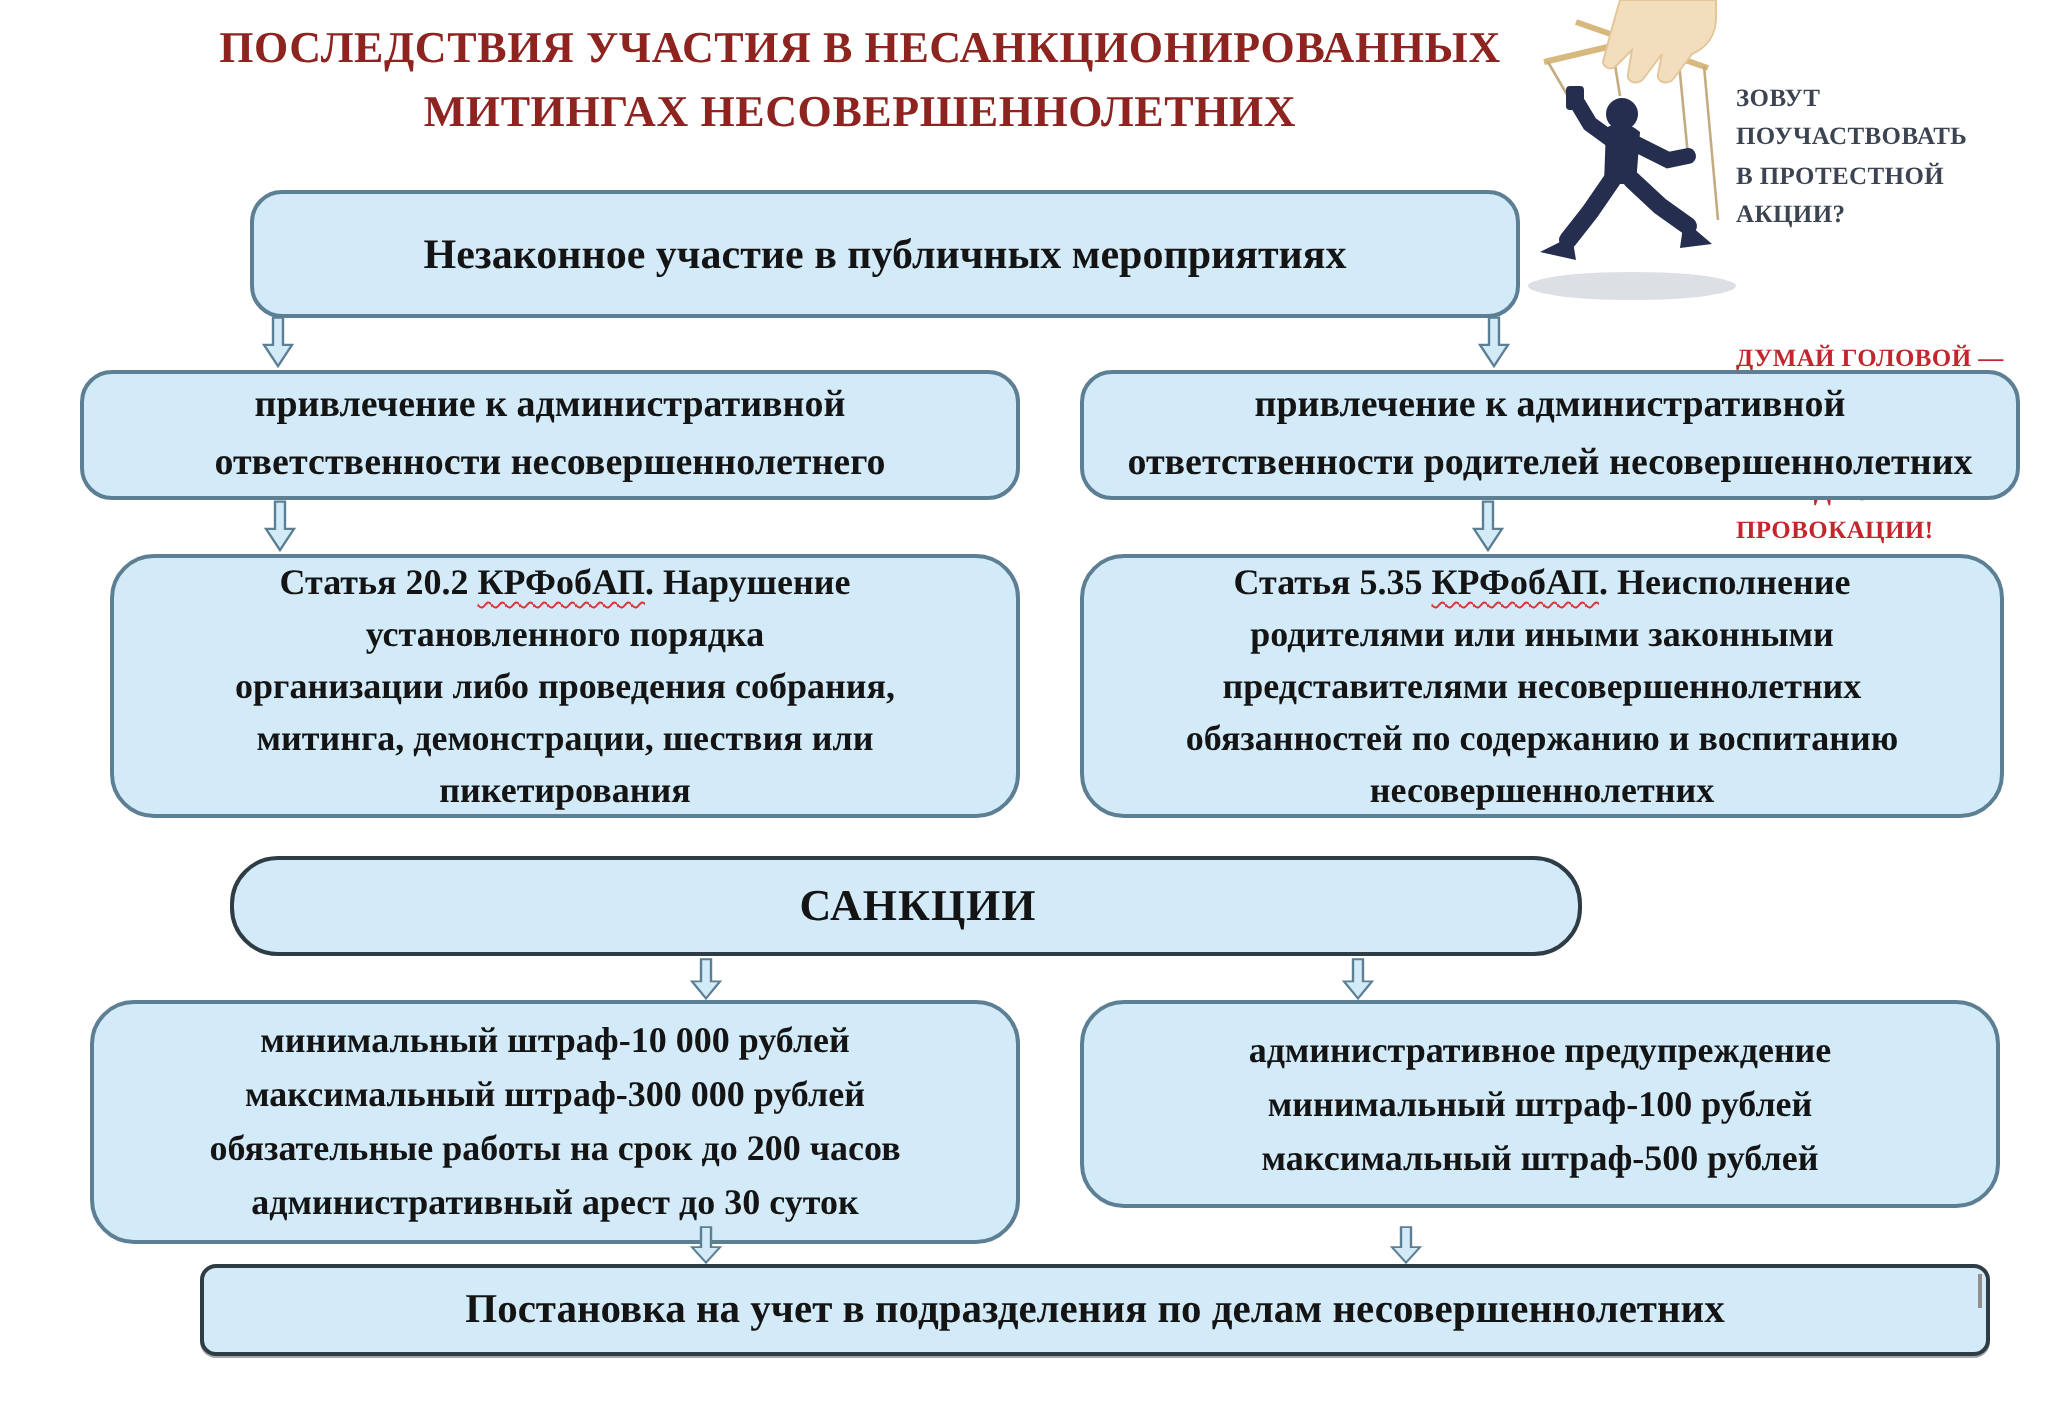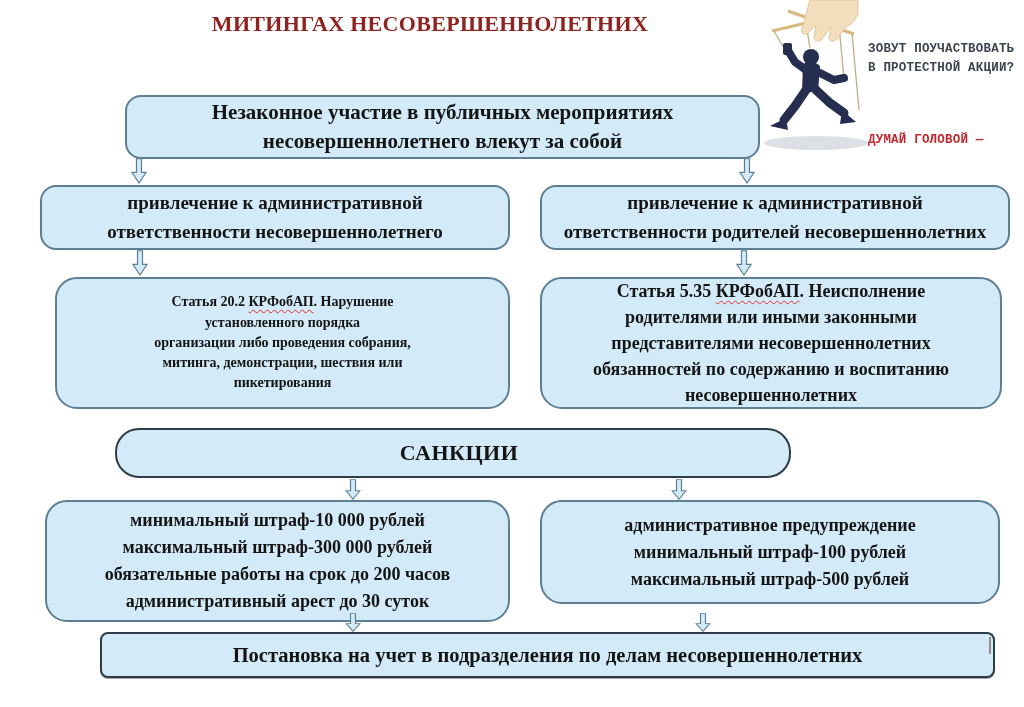--- a/index.html
+++ b/index.html
@@ -17,55 +17,56 @@
   .bx{
     position:absolute;background:#d3eaf8;border:2px solid #5d7f94;
     box-sizing:border-box;display:flex;flex-direction:column;
     justify-content:center;align-items:center;text-align:center;
     font-weight:bold;color:#141414;
   }
   .bx .ln{width:100%;}
   .bx-intro{left:125px;top:95px;width:635px;height:64px;border-radius:16px;font-size:21px;line-height:1.38;}
   .bx-liab-l{left:40px;top:185px;width:470px;height:65px;border-radius:16px;font-size:19px;line-height:1.5;}
   .bx-liab-r{left:540px;top:185px;width:470px;height:65px;border-radius:16px;font-size:19px;line-height:1.5;}
-  .bx-art-l{left:55px;top:277px;width:455px;height:132px;border-radius:22px;font-size:14px;line-height:1.45;}
+  .bx-art-l{left:55px;top:277px;width:455px;height:132px;border-radius:22px;font-size:18px;line-height:1.45;}
   .bx-art-r{left:540px;top:277px;width:462px;height:132px;border-radius:22px;font-size:18px;line-height:1.45;}
   .bx-sanc{left:115px;top:428px;width:676px;height:50px;border-radius:24px;border-color:#2e3d45;font-size:22px;letter-spacing:.5px;padding-left:12px;}
   .bx-fine-l{left:45px;top:500px;width:465px;height:122px;border-radius:22px;font-size:18px;line-height:1.5;}
   .bx-fine-r{left:540px;top:500px;width:460px;height:104px;border-radius:22px;font-size:18px;line-height:1.5;justify-content:flex-start;padding-top:10px;}
   .bx-out{left:100px;top:632px;width:895px;height:46px;border-radius:8px;border-color:#2e3d45;font-size:20.5px;box-shadow:0 1px 0 rgba(0,0,0,.35);}
   .law{
     text-decoration-line:underline;text-decoration-style:wavy;
     text-decoration-color:#e03030;text-decoration-thickness:1px;
     text-underline-offset:3px;
   }
   
   .arrow{position:absolute;width:16px;}
   .arrow svg{display:block;width:100%;height:100%;}
   
   .warning{
     position:absolute;left:868px;top:40px;width:156px;
-    font-family:Liberation Mono, monospace;font-weight:bold;
+    font-family:Liberation Serif, serif;font-weight:bold;
     font-size:12.5px;line-height:1.55;letter-spacing:.2px;
   }
   .warning .w-dark{color:#3d4451;}
   .warning .w-red{color:#c1272d;margin-top:48px;}
   .warning .gap{height:4px;}
   
   .puppet{position:absolute;left:758px;top:0;width:124px;height:152px;}
   .puppet svg{display:block;width:100%;height:100%;}
   
   .cursor{position:absolute;left:989px;top:637px;width:2px;height:17px;background:#8f8f8f;}
 </style>
 </head>
 <body>
 
 <div class="canvas">
 
   <div class="title">
+    <div>ПОСЛЕДСТВИЯ УЧАСТИЯ В НЕСАНКЦИОНИРОВАННЫХ</div>
     <div>МИТИНГАХ НЕСОВЕРШЕННОЛЕТНИХ</div>
   </div>
 
   <div class="puppet">
     <svg viewBox="0 0 124 152" preserveAspectRatio="xMidYMid meet">
 
       <ellipse cx="58" cy="143" rx="52" ry="7" fill="#dcdfe3"></ellipse>
 
       <line x1="14" y1="31" x2="82" y2="15" stroke="#d7b97e" stroke-width="3"></line>
       <line x1="30" y1="11" x2="96" y2="34" stroke="#d7b97e" stroke-width="3"></line>
@@ -100,21 +101,20 @@
   <div class="warning">
     <div class="w-dark">ЗОВУТ ПОУЧАСТВОВАТЬ</div>
     <div class="w-dark">В ПРОТЕСТНОЙ АКЦИИ?</div>
     <div class="gap"></div>
     <div class="w-red">ДУМАЙ ГОЛОВОЙ —</div>
     <div class="w-red">НЕ ВЕДИСЬ НА ПРОВОКАЦИИ!</div>
   </div>
 
   <div class="bx bx-intro">
     <div class="ln">Незаконное участие в публичных мероприятиях</div>
-    <div class="ln">несовершеннолетнего влекут за собой</div>
   </div>
 
   <div class="bx bx-liab-l">
     <div class="ln">привлечение к административной</div>
     <div class="ln">ответственности несовершеннолетнего</div>
   </div>
   <div class="bx bx-liab-r">
     <div class="ln">привлечение к административной</div>
     <div class="ln">ответственности родителей несовершеннолетних</div>
   </div>

